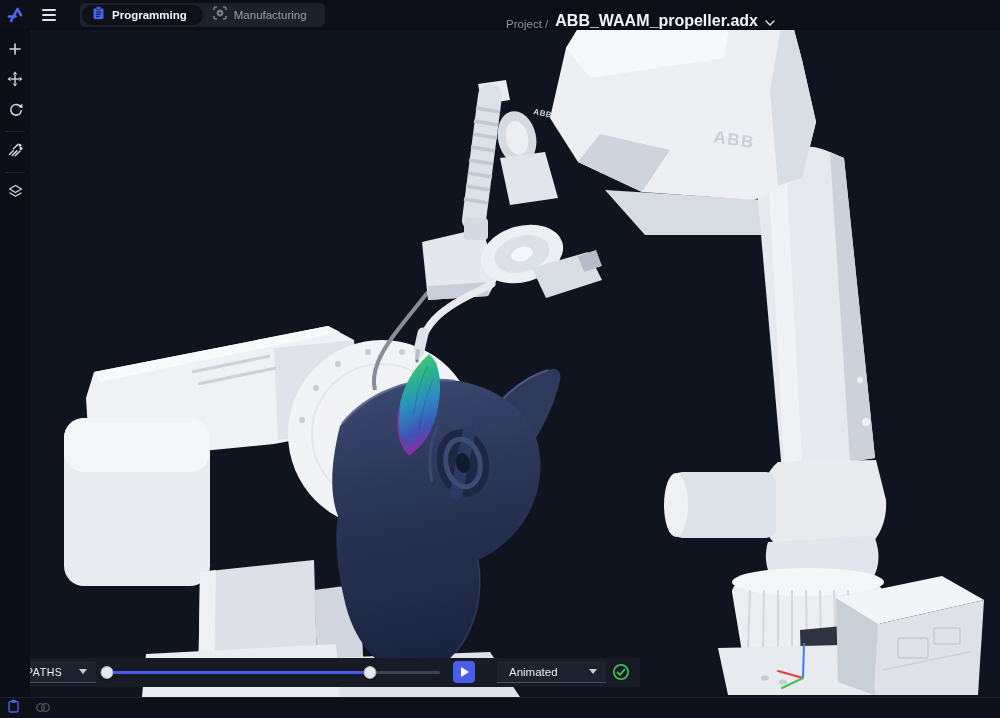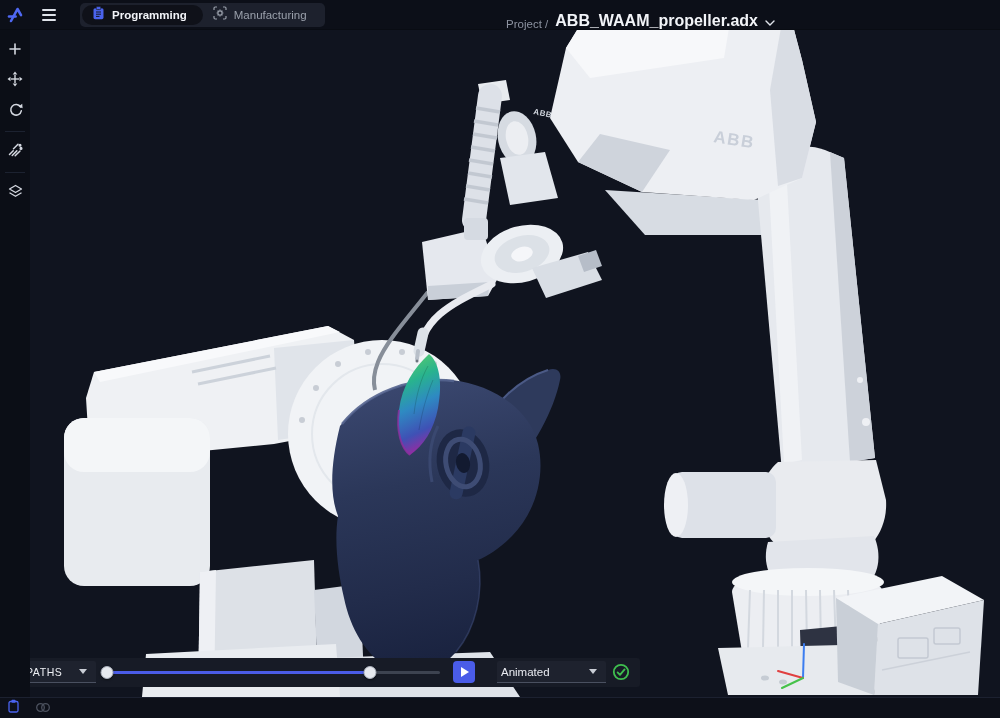--- a/index.html
+++ b/index.html
@@ -42,21 +42,21 @@
 
   
   .panel { position:absolute; left:8px; top:658px; width:632px; height:29px;
            background:#171b26; border-radius:3px; z-index:10; }
   .dd { position:absolute; top:3px; height:22px; background:#1e222e;
         border-bottom:1px solid #4a5060; border-radius:2px 2px 0 0;
         display:flex; align-items:center; cursor:pointer; }
   .dd-paths { left:8px; width:80px; }
   .dd-paths .dd-lbl { font-size:10.5px; letter-spacing:.6px; color:#edeff4; margin-left:10px; }
   .dd-mode { left:489px; width:109px; }
-  .dd-mode .dd-lbl { font-size:11.5px; color:#e9ebf1; margin-left:4px;text-align:right; }
+  .dd-mode .dd-lbl { font-size:11.5px; color:#e9ebf1; margin-left:12px;text-align:right; }
   .chev { position:absolute; right:9px; width:0; height:0;
           border-left:4px solid transparent; border-right:4px solid transparent;
           border-top:5px solid #c9cdd5; }
   .slider-area { position:absolute; left:99px; top:0; width:333px; height:29px; }
   .track { position:absolute; left:0; right:0; top:13px; height:3px; background:#3d4350;
            border-radius:2px; cursor:pointer; }
   .track-fill { position:absolute; left:0; top:0; height:3px; background:#4a5ce8; border-radius:2px; }
   .handle { position:absolute; top:8px; width:13px; height:13px; border-radius:50%;
             background:#e6e9ee; border:1px solid #aab0bb; transform:translateX(-50%);
             cursor:grab; box-shadow:0 1px 2px rgba(0,0,0,.5); }

